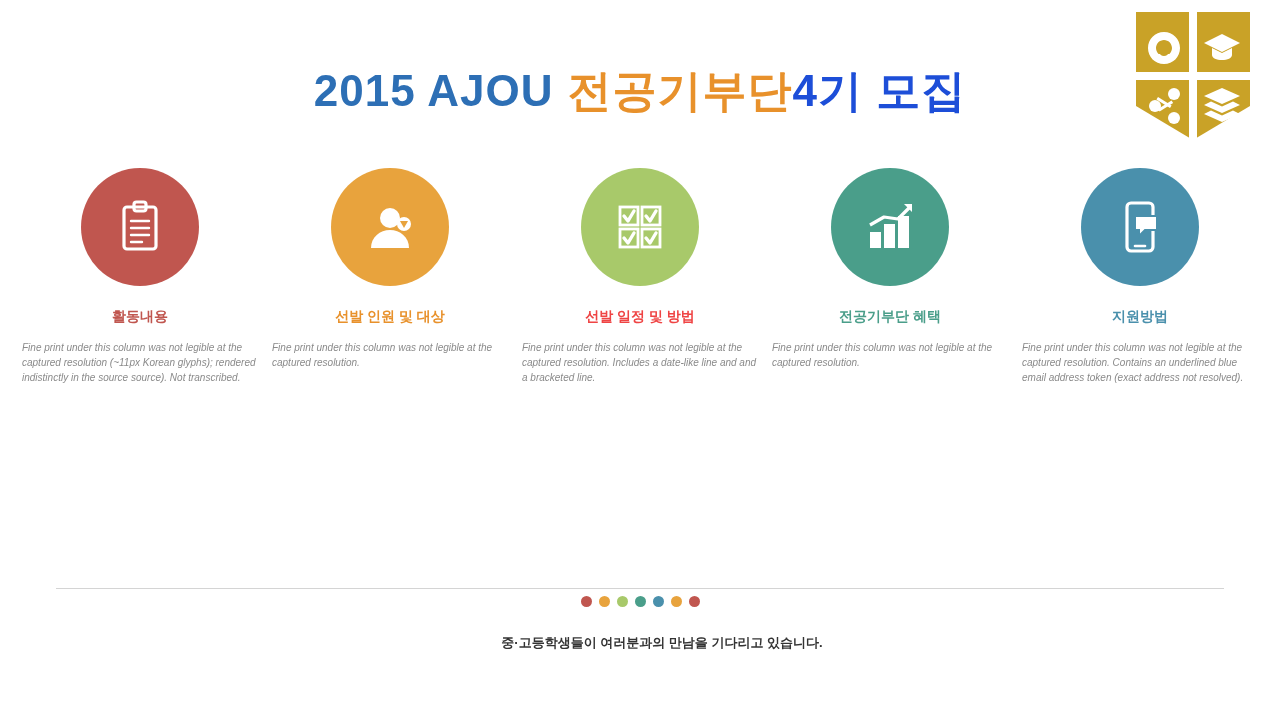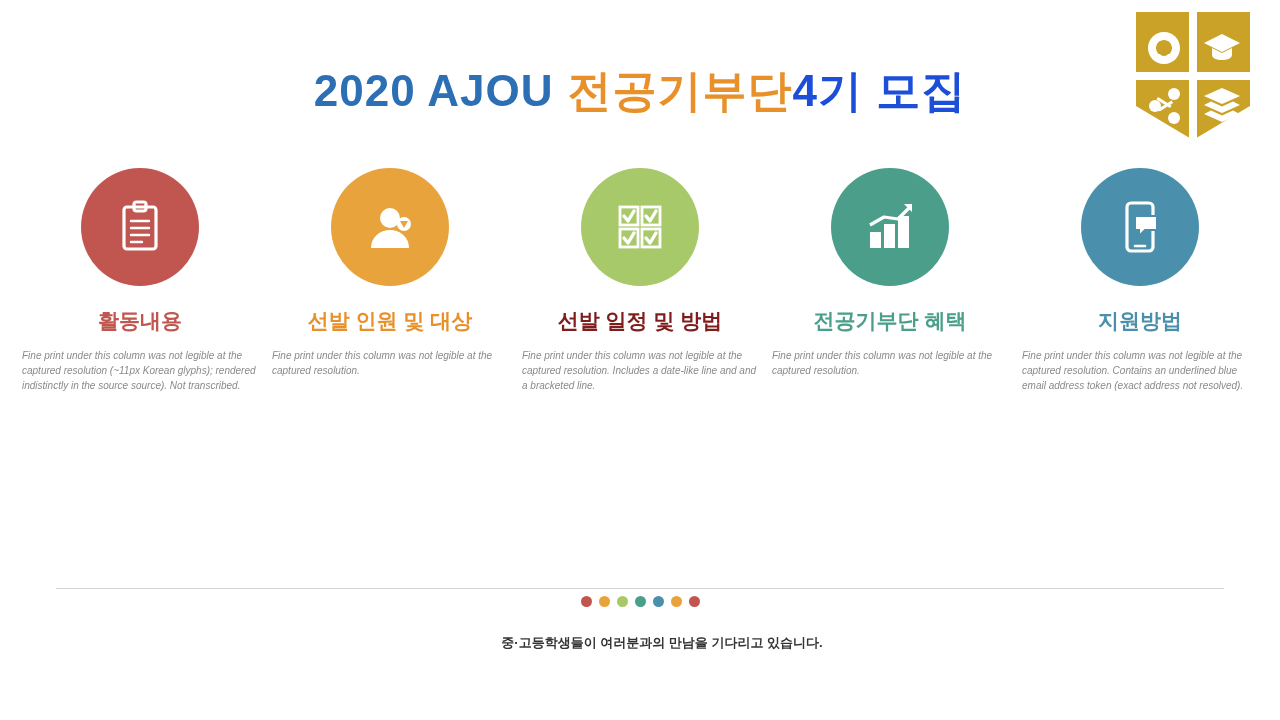--- a/index.html
+++ b/index.html
@@ -36,21 +36,21 @@
   }
   .col { width: 236px; display: flex; flex-direction: column; align-items: center; }
 
   .circle {
     width: 118px; height: 118px; border-radius: 50%;
     display: flex; align-items: center; justify-content: center;
   }
   .circle svg { width: 58px; height: 58px; }
   .col-head {
     margin-top: 22px;
-    font-size: 21px; font-weight: bold; text-align: left;
+    font-size: 14px; font-weight: bold; text-align: left;
     line-height: 1.25;
   }
   .bullets {
     margin-top: 14px; width: 100%;
     font-size: 10.5px; color: #2b2b2b; line-height: 1.62;
   }
   .unresolved {
     font-size: 10px; color: #8a8a8a; font-style: italic;
     line-height: 1.5; text-align: left;
   }
@@ -97,21 +97,21 @@
     </g>
     <g fill="#ffffff">
       <path d="M88 78 L70 86 L88 94 L106 86 Z"></path>
       <path d="M70 95 L88 103 L106 95 L99 91.5 L88 96.5 L77 91.5 Z"></path>
       <path d="M70 104 L88 112 L106 104 L99 100.5 L88 105.5 L77 100.5 Z"></path>
     </g>
   </svg>
 </div>
 
 <div class="banner">
-  <span class="seg seg-year">2020 AJOU</span><span class="seg seg-mid">전공기부단</span><span class="seg seg-tail">4기 모집</span>
+  <span class="seg seg-year">2015 AJOU</span><span class="seg seg-mid">전공기부단</span><span class="seg seg-tail">4기 모집</span>
 </div>
 
 <div class="cols">
 
   <div class="col">
     <div class="circle" style="background: rgb(192, 86, 79);">
       <svg viewBox="0 0 58 58" aria-hidden="true">
         <rect x="13" y="9" width="32" height="42" rx="3" fill="none" stroke="#fff" stroke-width="3.2"></rect>
         <rect x="23" y="4" width="12" height="9" rx="2.5" fill="none" stroke="#fff" stroke-width="3.2"></rect>
         <g stroke="#fff" stroke-width="2.4" stroke-linecap="round">
@@ -153,21 +153,21 @@
           <rect x="31" y="31" width="18" height="18"></rect>
         </g>
         <g fill="none" stroke="#fff" stroke-width="3.4" stroke-linecap="round" stroke-linejoin="round">
           <polyline points="13,18 17,23 23,13"></polyline>
           <polyline points="35,18 39,23 45,13"></polyline>
           <polyline points="13,40 17,45 23,35"></polyline>
           <polyline points="35,40 39,45 45,35"></polyline>
         </g>
       </svg>
     </div>
-    <div class="col-head" style="color:#7f1d1d">선발 일정 및 방법</div>
+    <div class="col-head" style="color:#ef4444">선발 일정 및 방법</div>
     <div class="bullets">
       <div class="unresolved">Fine print under this column was not legible at the captured resolution. Includes a date-like line and and a bracketed line.</div>
     </div>
   </div>
 
   <div class="col">
     <div class="circle" style="background:#4A9E8A">
       <svg viewBox="0 0 58 58" aria-hidden="true">
         <rect x="9" y="34" width="11" height="16" fill="#fff"></rect>
         <rect x="23" y="26" width="11" height="24" fill="#fff"></rect>

